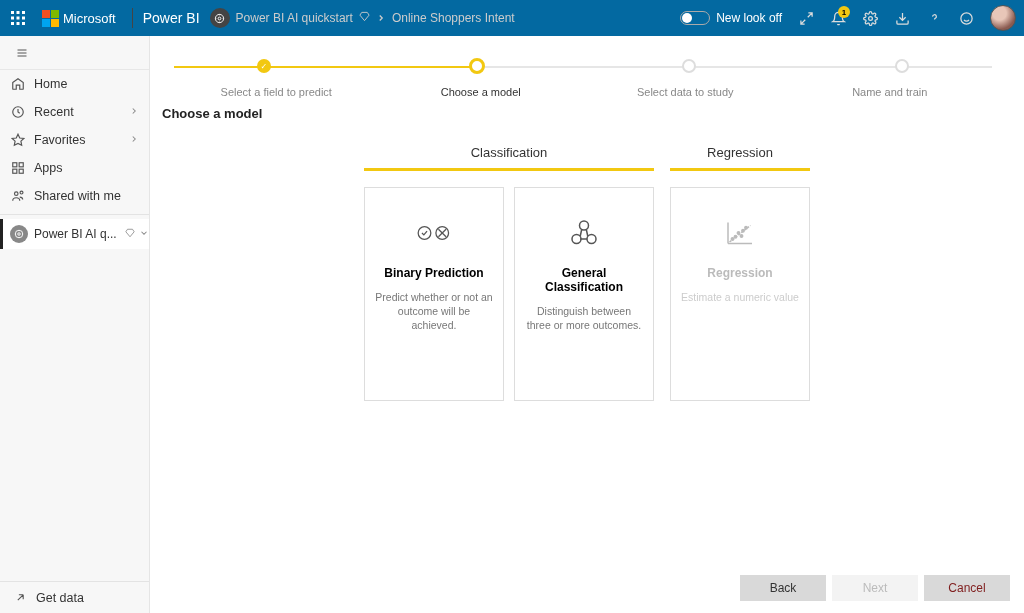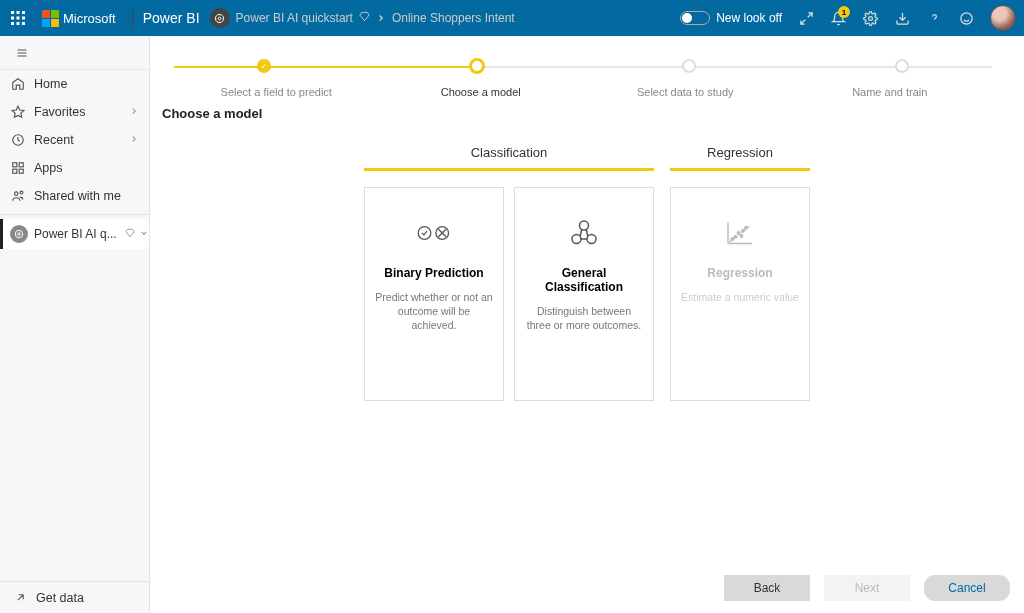--- a/index.html
+++ b/index.html
@@ -93,29 +93,29 @@
   .model-card.disabled{color:#bbb;cursor:default;}
   .card-icon{height:34px;display:flex;align-items:center;justify-content:center;margin-bottom:16px;color:#555;}
   .model-card.disabled .card-icon{color:#bbb;}
   .card-title{font-size:12px;font-weight:600;margin-bottom:10px;}
   .card-desc{font-size:10.5px;color:#777;line-height:1.35;}
   .model-card.disabled .card-desc{color:#ccc;}
   .model-card.disabled .card-title{color:#bbb;}
 
   
   .footer{
-    position:absolute;bottom:12px;right:14px;display:flex;gap:14px;
+    position:absolute;bottom:12px;right:14px;display:flex;gap:6px;
   }
   .btn{
     width:86px;height:26px;font-size:12px;display:flex;align-items:center;justify-content:center;
     cursor:pointer;border:none;
   }
   .btn-back{background:#d9d9d9;color:#333;}
   .btn-next{background:#f3f3f3;color:#bbb;cursor:default;}
-  .btn-cancel{background:#d9d9d9;color:#0369a1;border-radius:11px;}
+  .btn-cancel{background:#d9d9d9;color:#7f1d1d;}
 </style>
 </head>
 <body>
 
 <div class="topbar">
   <div class="waffle">
     <svg width="14" height="14" viewBox="0 0 14 14">
         <g fill="#fff">
           <rect width="3" height="3"></rect>
           <rect x="5.5" width="3" height="3"></rect>
@@ -222,36 +222,36 @@
       <span class="sb-icon">
           <svg width="14" height="14" viewBox="0 0 24 24" fill="none" stroke="currentColor" stroke-width="2">
             <path d="M3 9.5L12 3l9 6.5V20a1 1 0 0 1-1 1h-5v-7h-6v7H4a1 1 0 0 1-1-1z"></path>
           </svg>
         </span>
       <span>Home</span>
     </div>
     <div class="sb-item">
       <span class="sb-icon">
           <svg width="14" height="14" viewBox="0 0 24 24" fill="none" stroke="currentColor" stroke-width="2">
-            <polygon points="12 2 15 8.5 22 9.3 17 14 18.3 21 12 17.8 5.7 21 7 14 2 9.3 9 8.5 12 2"></polygon>
-          </svg>
-        </span>
-      <span>Favorites</span>
+            <circle cx="12" cy="12" r="9"></circle>
+            <path d="M12 7v5l3 2"></path>
+          </svg>
+        </span>
+      <span>Recent</span>
       <span class="chev"><svg width="10" height="10" viewBox="0 0 24 24" fill="none" stroke="#888" stroke-width="2.5">
             <path d="M9 18l6-6-6-6"></path>
           </svg></span>
     </div>
     <div class="sb-item">
       <span class="sb-icon">
           <svg width="14" height="14" viewBox="0 0 24 24" fill="none" stroke="currentColor" stroke-width="2">
-            <circle cx="12" cy="12" r="9"></circle>
-            <path d="M12 7v5l3 2"></path>
-          </svg>
-        </span>
-      <span>Recent</span>
+            <polygon points="12 2 15 8.5 22 9.3 17 14 18.3 21 12 17.8 5.7 21 7 14 2 9.3 9 8.5 12 2"></polygon>
+          </svg>
+        </span>
+      <span>Favorites</span>
       <span class="chev"><svg width="10" height="10" viewBox="0 0 24 24" fill="none" stroke="#888" stroke-width="2.5">
             <path d="M9 18l6-6-6-6"></path>
           </svg></span>
     </div>
     <div class="sb-item">
       <span class="sb-icon">
           <svg width="14" height="14" viewBox="0 0 24 24" fill="none" stroke="currentColor" stroke-width="2">
             <rect x="3" y="3" width="7" height="7"></rect>
             <rect x="14" y="3" width="7" height="7"></rect>
             <rect x="3" y="14" width="7" height="7"></rect>

